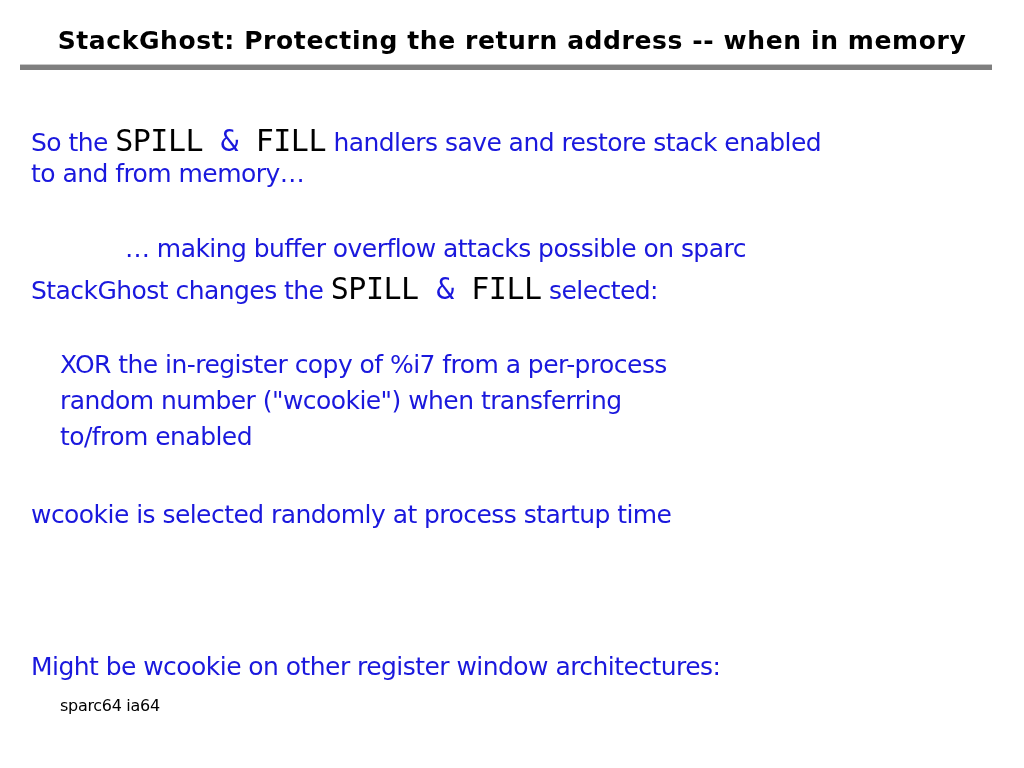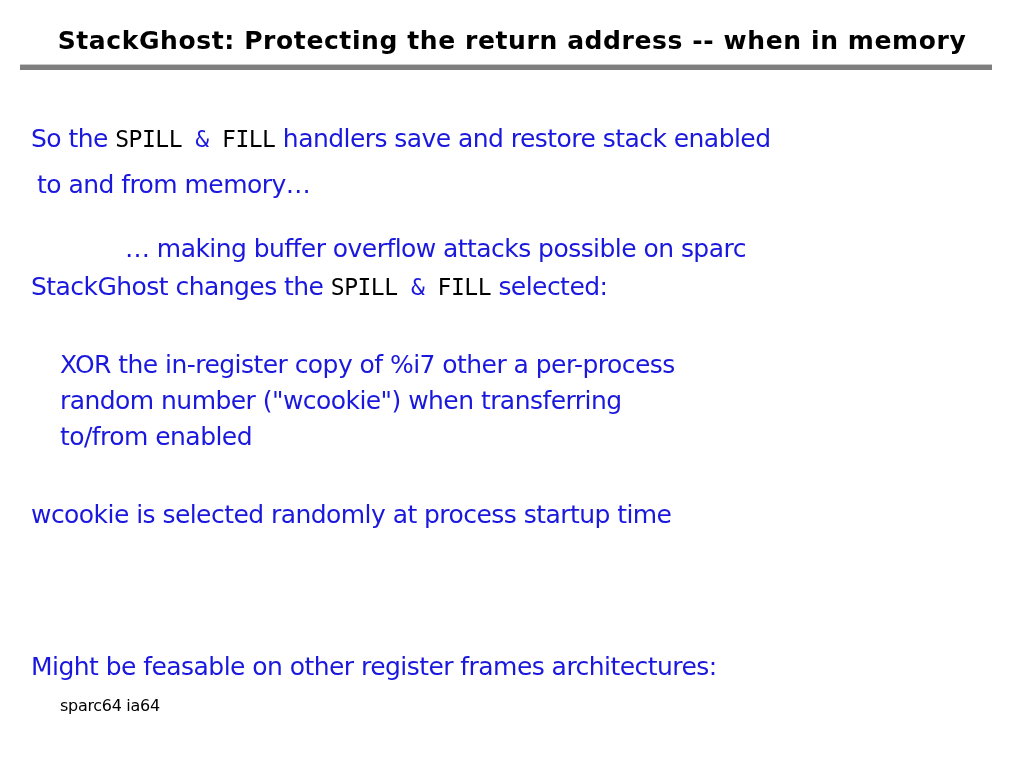--- a/index.html
+++ b/index.html
@@ -55,38 +55,38 @@
     font-family: "DejaVu Sans", sans-serif;
     font-size: 25px;
     line-height: 1.0;
     color: #1a18dd;
     letter-spacing: -0.55px;
   }
 
   .mono-black {
     color: #000000;
     font-family: "DejaVu Sans Mono", monospace;
-    font-size: 23px;
+    font-size: 30px;
     letter-spacing: -0.5px;
   }
 
   .amp-blue {
     color: #1a18dd;
   }
 
   .black-text {
     color: #000000;
     font-family: "DejaVu Sans", sans-serif;
     font-size: 16px;
     letter-spacing: -0.3px;
   }
 
   
   .l-p1a  { left: 31px;  top: 126px; }
-  .l-p1b  { left: 37px;  top: 161px; margin-top: 11px; }
+  .l-p1b  { left: 31px;  top: 161px; }
   .l-p1c  { left: 125px; top: 198px; margin-top: 38px; }
 
   .l-p2   { left: 31px;  top: 274px; }
 
   .l-p3a  { left: 60px;  top: 352px; }
   .l-p3b  { left: 60px;  top: 388px; }
   .l-p3c  { left: 60px;  top: 424px; }
 
   .l-p4   { left: 31px;  top: 502px; }
   .l-p5   { left: 31px;  top: 576px; }
@@ -103,26 +103,26 @@
   <div class="title-rule"></div>
 
   <div class="body-line l-p1a"><span>So the </span><span class="mono-black">SPILL</span><span class="mono-black amp-blue"> &amp; </span><span class="mono-black">FILL</span><span> handlers save and restore stack enabled</span></div>
 
   <div class="body-line l-p1b">to and from memory…</div>
 
   <div class="body-line l-p1c">… making buffer overflow attacks possible on sparc</div>
 
   <div class="body-line l-p2"><span>StackGhost changes the </span><span class="mono-black">SPILL</span><span class="mono-black amp-blue"> &amp; </span><span class="mono-black">FILL</span><span> selected:</span></div>
 
-  <div class="body-line l-p3a">XOR the in-register copy of %i7 other a per-process</div>
+  <div class="body-line l-p3a">XOR the in-register copy of %i7 from a per-process</div>
 
   <div class="body-line l-p3b">random number ("wcookie") when transferring</div>
 
   <div class="body-line l-p3c">to/from enabled</div>
 
   <div class="body-line l-p4">wcookie is selected randomly at process startup time</div>
 
 
-  <div class="body-line l-p6">Might be feasable on other register frames architectures:</div>
+  <div class="body-line l-p6">Might be wcookie on other register window architectures:</div>
 
   <div class="body-line black-text l-p7">sparc64 ia64</div>
 
 </div>
 
 </body></html>

